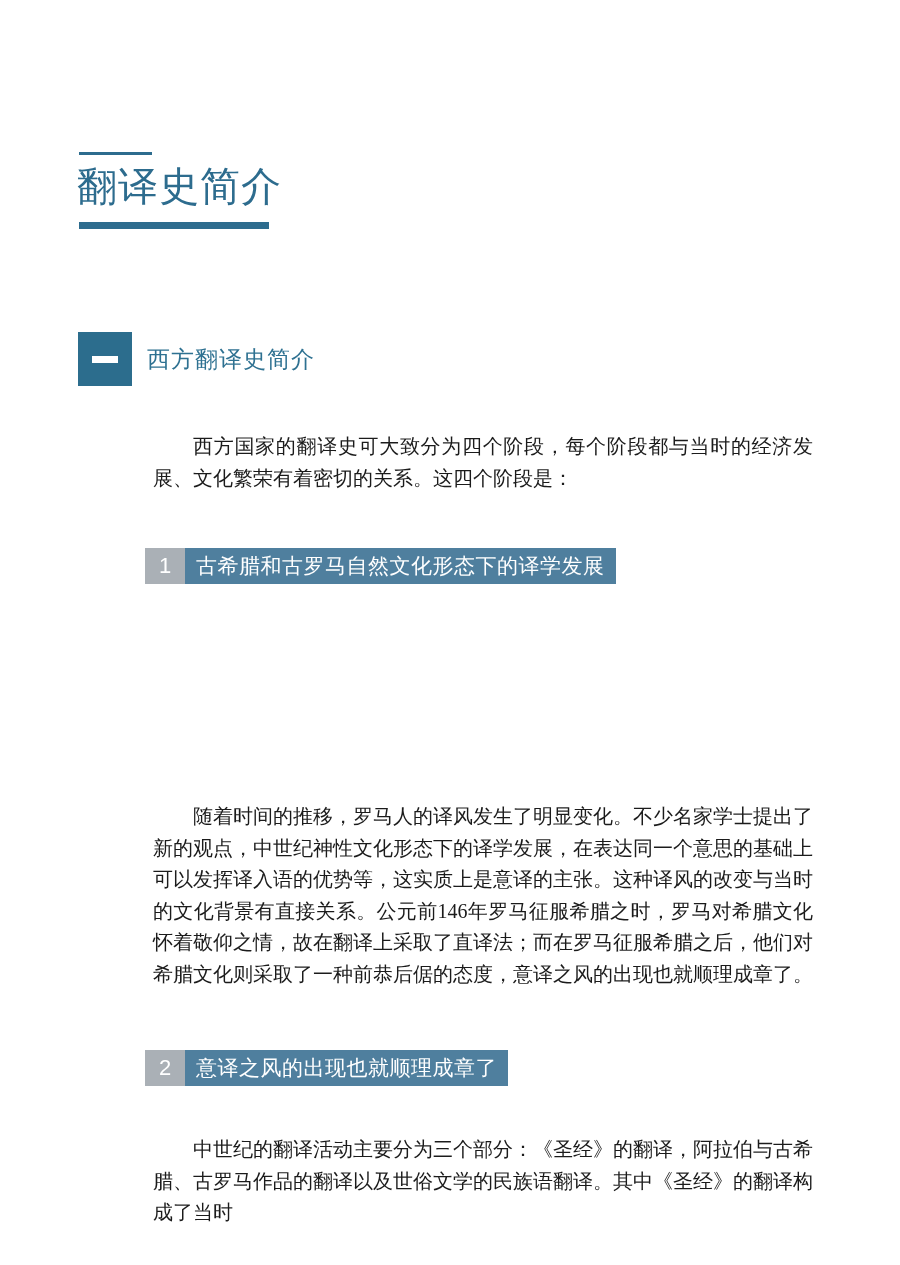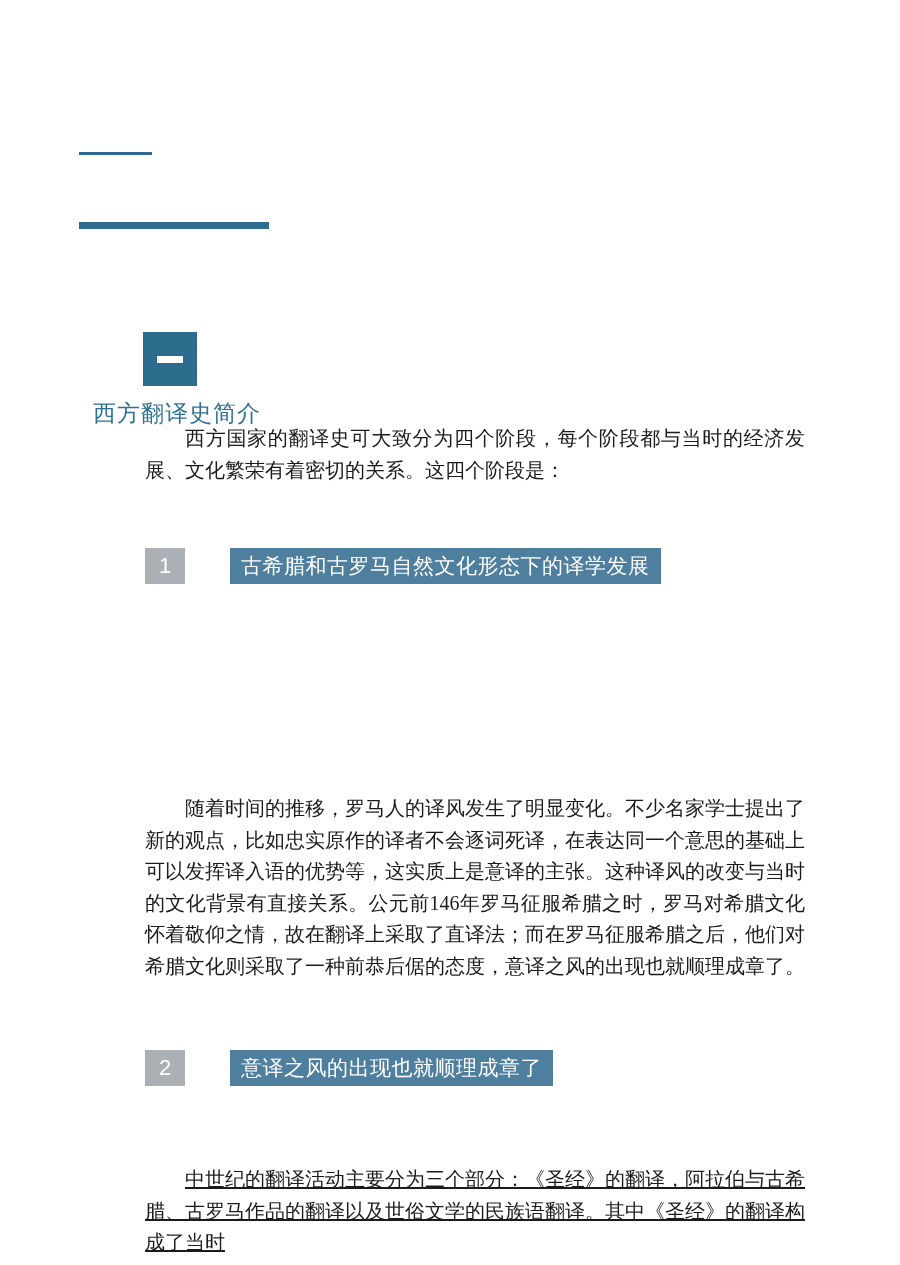--- a/index.html
+++ b/index.html
@@ -23,87 +23,88 @@
     font-weight:400; color:#2d6c8e; letter-spacing:1px;
   }
   .title-underline {
     position:absolute; left:79px; top:222px;
     width:190px; height:7px; background:#2d6c8e;
   }
 
   
   .section-row {
     position:absolute; left:78px; top:332px; height:54px;
-    display:flex; align-items:center;flex-direction:column;
+    display:flex; align-items:center;
   }
   .section-marker {
     width:54px; height:54px; background:#2c6d8d;
     display:flex; align-items:center; justify-content:center;
     flex:0 0 auto;
   }
   .marker-dash { width:26px; height:7px; background:#ffffff; }
   .section-title {
     margin:0 0 0 15px; font-size:23px; line-height:54px;
     font-family:"Liberation Sans", sans-serif;
     font-weight:400; color:#2e7191; letter-spacing:1px;
   }
 
   
   .body-p {
     position:absolute; left:141px; width:660px;
-    margin:4px; font-size:20px; line-height:31.5px;
+    margin:12px; font-size:20px; line-height:31.5px;
     color:#1b1b1b; text-align:justify; text-indent:2em;
   }
   .p-intro  { top:419px; }
   .p-a      { top:622px; }
   .p-b      { top:789px; }
-  .p-final  { top:1160px;text-decoration:underline; }
+  .p-final  { top:1122px; }
 
   
   .sub-heading {
     position:absolute; left:145px; height:36px;
     display:flex; align-items:stretch;
     font-family:"Liberation Sans", sans-serif;
   }
   .sub-heading.h1 { top:548px; }
   .sub-heading.h2 { top:1050px; }
   .sub-num {
     width:40px; background:#aab0b6; color:#ffffff;
     font-size:22px; display:flex; align-items:center; justify-content:center;
     flex:0 0 auto;
   }
   .sub-label {
     background:#4f7f9e; color:#ffffff;
     font-size:21px; padding:0 11px; letter-spacing:0.5px;
-    display:flex; align-items:center; white-space:nowrap;margin-left:45px;
+    display:flex; align-items:center; white-space:nowrap;
   }
 </style>
 </head>
 <body>
 
 <div class="page">
 
   <div class="title-topline"></div>
+  <h1 class="page-title">翻译史简介</h1>
   <div class="title-underline"></div>
 
   <div class="section-row">
     <div class="section-marker">
       <div class="marker-dash"></div>
     </div>
     <h2 class="section-title">西方翻译史简介</h2>
   </div>
 
   <p class="body-p p-intro">西方国家的翻译史可大致分为四个阶段，每个阶段都与当时的经济发展、文化繁荣有着密切的关系。这四个阶段是：</p>
 
   <div class="sub-heading h1">
     <div class="sub-num">1</div>
     <div class="sub-label">古希腊和古罗马自然文化形态下的译学发展</div>
   </div>
 
-  <p class="body-p p-b">随着时间的推移，罗马人的译风发生了明显变化。不少名家学士提出了新的观点，比如忠实原作的译者不会逐词死译，在表达同一个意思的基础上可以发挥译入语的优势等，这实质上是意译的主张。这种译风的改变与当时的文化背景有直接关系。公元前146年罗马征服希腊之时，罗马对希腊文化怀着敬仰之情，故在翻译上采取了直译法；而在罗马征服希腊之后，他们对希腊文化则采取了一种前恭后倨的态度，意译之风的出现也就顺理成章了。</p>
+  <p class="body-p p-b">随着时间的推移，罗马人的译风发生了明显变化。不少名家学士提出了新的观点，中世纪神性文化形态下的译学发展，在表达同一个意思的基础上可以发挥译入语的优势等，这实质上是意译的主张。这种译风的改变与当时的文化背景有直接关系。公元前146年罗马征服希腊之时，罗马对希腊文化怀着敬仰之情，故在翻译上采取了直译法；而在罗马征服希腊之后，他们对希腊文化则采取了一种前恭后倨的态度，意译之风的出现也就顺理成章了。</p>
 
   <div class="sub-heading h2">
     <div class="sub-num">2</div>
     <div class="sub-label">意译之风的出现也就顺理成章了</div>
   </div>
 
   <p class="body-p p-final">中世纪的翻译活动主要分为三个部分：《圣经》的翻译，阿拉伯与古希腊、古罗马作品的翻译以及世俗文学的民族语翻译。其中《圣经》的翻译构成了当时</p>
 
 </div>
 

